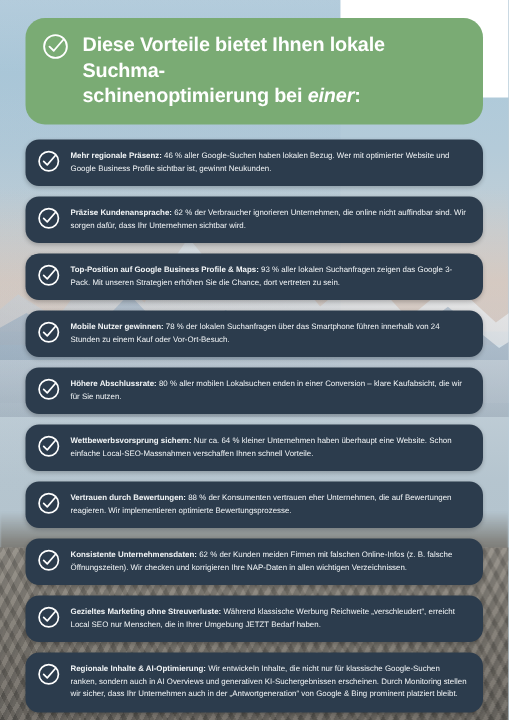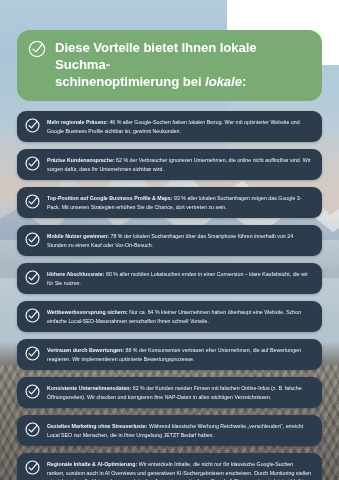--- a/index.html
+++ b/index.html
@@ -87,21 +87,21 @@
   .bg-tint-left {
     position: absolute;
     left: 0; top: 0; width: 67%; height: 100%;
     background: linear-gradient(180deg, rgba(140,175,200,0.18) 0%, rgba(140,175,200,0.05) 40%, rgba(0,0,0,0) 70%);
   }
 
   
   #content {
     position: relative;
     z-index: 2;
-    padding: 30px 17px 0 17px;
+    padding: 12px 17px 0 17px;
     height: 100%;
   }
 
   
   .header-card {
     background: #7aab74;
     border-radius: 13px;
     padding: 9px 14px 10px 10px;
     display: flex;
     align-items: flex-start;
@@ -160,21 +160,21 @@
 
   <div class="header-card">
     <span>
       <svg class="icon-check" width="20" height="20" viewBox="0 0 24 24" aria-hidden="true">
         <circle cx="12" cy="12" r="9.1" fill="none" stroke="#ffffff" stroke-width="1.5"></circle>
         <path d="M7.2 12.1 L10.6 15.4 L18.2 6.6" fill="none" stroke="#ffffff" stroke-width="1.5" stroke-linecap="round" stroke-linejoin="round"></path>
       </svg>
     </span>
     <div class="header-title">
       <span>Diese Vorteile bietet Ihnen lokale Suchma-</span><br>
-      <span>schinenoptimierung bei </span><span class="brand">lokale</span><span>:</span>
+      <span>schinenoptimierung bei </span><span class="brand">einer</span><span>:</span>
     </div>
   </div>
 
   <div class="cards" id="cards-container">
       <div class="card">
         <span>
           <svg class="icon-check" width="17" height="17" viewBox="0 0 24 24" aria-hidden="true">
             <circle cx="12" cy="12" r="9.1" fill="none" stroke="#ffffff" stroke-width="1.6"></circle>
             <path d="M7.2 12.1 L10.6 15.4 L18.2 6.6" fill="none" stroke="#ffffff" stroke-width="1.6" stroke-linecap="round" stroke-linejoin="round"></path>
           </svg>

